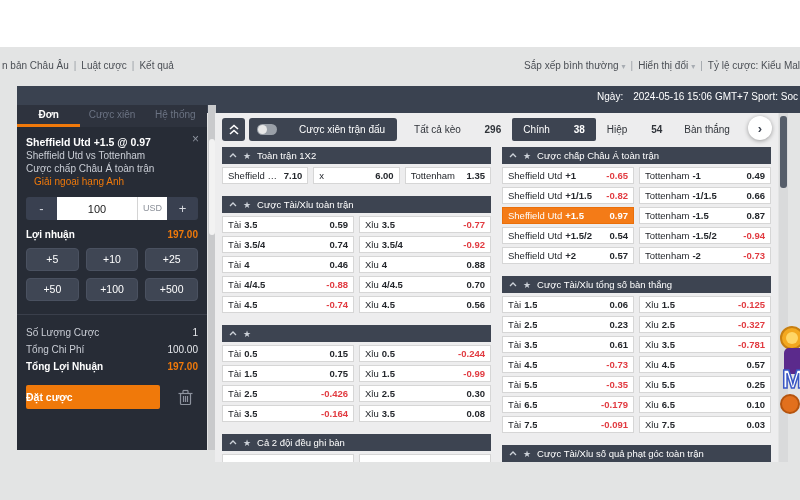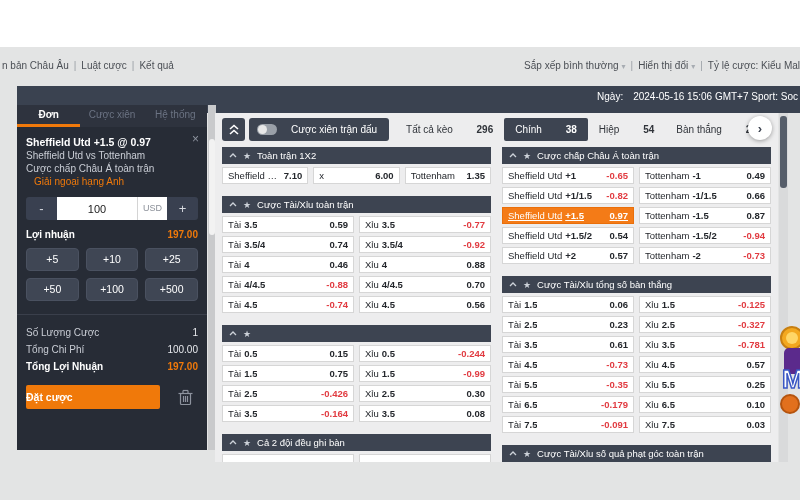--- a/index.html
+++ b/index.html
@@ -51,21 +51,21 @@
   .place-btn{width:134px;height:24px;background:#f0790a;border-radius:2px;color:#fff;font-size:10.5px;
     font-weight:bold;line-height:24px;cursor:pointer;}
   .trash{margin-left:18px;cursor:pointer;}
   .bs-scroll{position:absolute;left:208px;top:105px;width:8px;height:345px;background:#c9cacc;}
   .bs-scroll .thumb{position:absolute;left:1px;top:34px;width:6px;height:96px;background:#f2f2f2;border-radius:3px;}
 
   
   .main{position:absolute;left:215px;top:113px;width:563px;height:349px;background:#ededee;overflow:hidden;}
   .toolbar{display:flex;align-items:center;padding:4px 0 0 7px;height:24px;}
   .collapse-btn{width:23px;height:23px;background:#3d4451;border-radius:3px;display:flex;align-items:center;justify-content:center;cursor:pointer;flex:none;}
-  .toggle-box{display:flex;align-items:center;gap:14px;background:#3d4451;border-radius:3px;height:23px;
+  .toggle-box{display:flex;align-items:center;gap:22px;background:#3d4451;border-radius:3px;height:23px;
     padding:0 12px 0 8px;margin-left:4px;cursor:pointer;flex:none;}
   .pill{width:20px;height:11px;background:#9aa0a8;border-radius:6px;position:relative;}
   .pill .knob{position:absolute;left:1px;top:1px;width:9px;height:9px;border-radius:50%;background:#e8e8e8;}
   .toggle-label{color:#fff;font-size:10px;white-space:nowrap;}
   .mtab{font-size:10px;color:#30343a;padding:0 11px;line-height:23px;white-space:nowrap;cursor:pointer;}
   .mtab b{margin-left:21px;}
   .mtab.active{background:#3d4451;color:#fff;border-radius:2px;}
   .next-circle{position:absolute;left:748px;top:116px;width:24px;height:24px;border-radius:50%;background:#fff;
     box-shadow:0 1px 4px rgba(0,0,0,.35);display:flex;align-items:center;justify-content:center;cursor:pointer;
     font-size:13px;font-weight:bold;color:#3d4451;}
@@ -75,21 +75,21 @@
   .market-header{height:17px;background:#3d4451;color:#fff;font-size:9.5px;display:flex;align-items:center;
     padding:0 7px;gap:6px;cursor:pointer;}
   .mh-star{color:#cdd2d9;font-size:9px;}
   .mrow{display:flex;gap:5px;margin-top:3px;}
   .cell{flex:1;min-width:0;height:17px;background:#fff;border:1px solid #d6d6d6;display:flex;align-items:center;
     justify-content:space-between;padding:0 5px;font-size:9.5px;color:#24272c;box-sizing:border-box;cursor:pointer;white-space:nowrap;}
   .cell .nm{overflow:hidden;text-overflow:ellipsis;}
   .cell .nm b{margin-left:3px;}
   .cell .od{font-weight:bold;margin-left:4px;}
   .cell .od.neg{color:#e13b41;}
-  .cell.selected{background:#f47b17;border-color:#e96f0b;color:#fff;text-decoration:underline;}
+  .cell.selected{background:#f47b17;border-color:#e96f0b;color:#fff;}
   .cell.selected .od,.cell.selected .od.neg{color:#fff;}
   .main-scroll{position:absolute;left:779px;top:113px;width:9px;height:349px;background:#d9dadb;}
   .main-scroll .thumb{position:absolute;left:1px;top:3px;width:7px;height:72px;background:#565e6a;border-radius:3px;}
   .mascot{position:absolute;left:776px;top:326px;width:60px;height:100px;}
 </style>
 </head>
 <body>
 
 <div class="top-white"></div>
 

